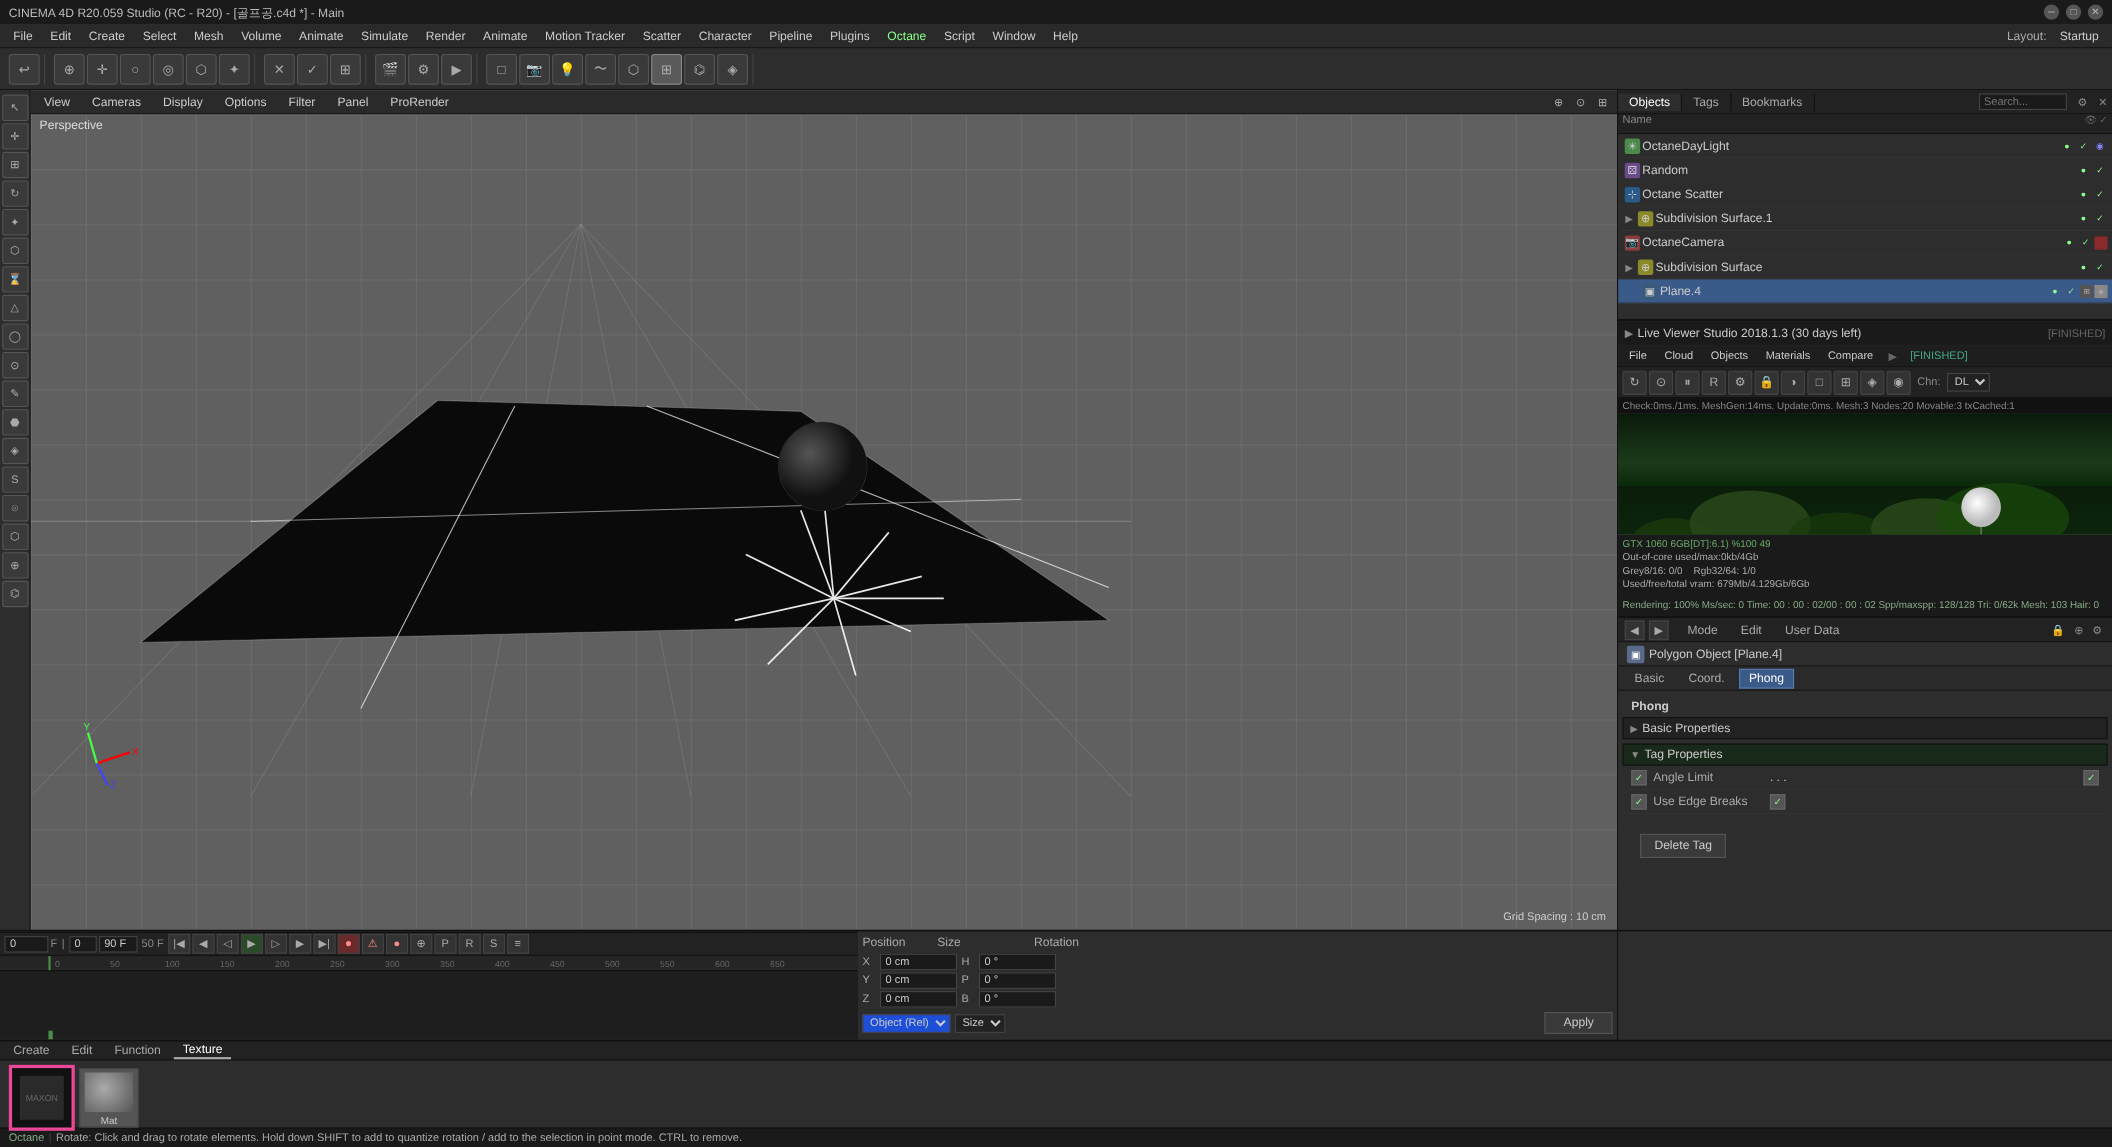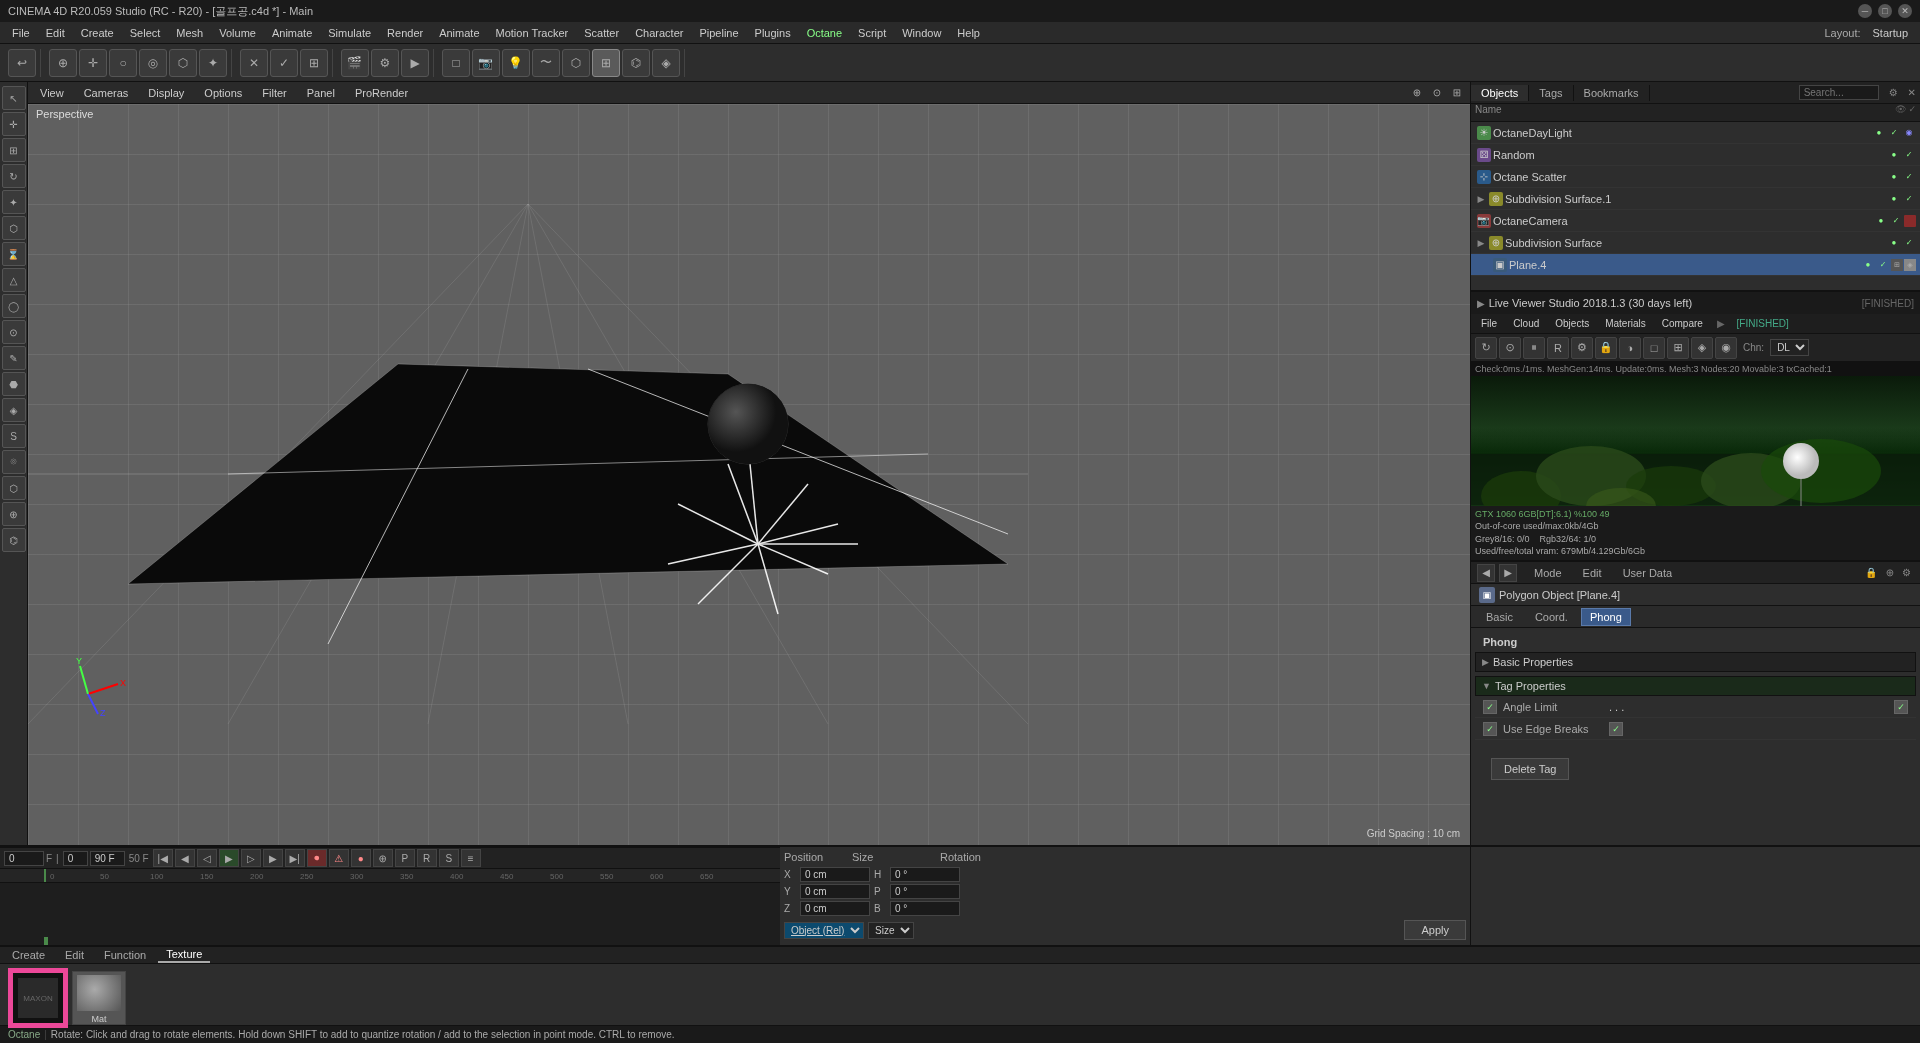--- a/index.html
+++ b/index.html
@@ -596,20 +596,23 @@
           </svg>
         </div>
       </div>
 
       <div id="octane-status-bar">
         <div style="color:#6a6;">GTX 1060 6GB[DT]:6.1)   %100   49</div>
         <div>Out-of-core used/max:0kb/4Gb</div>
         <div>Grey8/16: 0/0  &nbsp;&nbsp; Rgb32/64: 1/0</div>
         <div>Used/free/total vram: 679Mb/4.129Gb/6Gb</div>
       </div>
+      <div id="octane-render-status">
+        <span>Rendering: 100%  Ms/sec: 0   Time: 00 : 00 : 02/00 : 00 : 02   Spp/maxspp: 128/128   Tri: 0/62k   Mesh: 103   Hair: 0</span>
+      </div>
     </div>
 
     <div id="properties-panel">
       <div id="props-header">
         <div id="props-nav">
           <div class="props-nav-btn">◀</div>
           <div class="props-nav-btn">▶</div>
         </div>
         <span style="padding:0 8px;color:#ccc;font-size:11px;">
           <span class="props-tab">Mode</span>
@@ -753,21 +756,21 @@
     </div>
 
     <div style="display:flex;gap:4px;align-items:center;margin-bottom:4px;">
       <span style="color:#aaa;font-size:10px;width:12px;">Z</span>
       <input type="text" value="0 cm" style="background: rgb(26, 26, 26); border: 1px solid rgb(68, 68, 68); color: rgb(204, 204, 204); font-size: 10px; padding: 1px 4px; width: 70px;">
       <span style="color:#aaa;font-size:10px;width:12px;">B</span>
       <input type="text" value="0 °" style="background: rgb(26, 26, 26); border: 1px solid rgb(68, 68, 68); color: rgb(204, 204, 204); font-size: 10px; padding: 1px 4px; width: 70px;">
     </div>
 
     <div style="display:flex;gap:4px;align-items:center;">
-      <select style="background:#0c4a6e;border:1px solid #444;color:#ccc;font-size:10px;padding:1px 2px;text-decoration:underline;">
+      <select style="background:#1d4ed8;border:1px solid #444;color:#ccc;font-size:10px;padding:1px 2px;">
         <option>Object (Rel)</option>
       </select>
       <select style="background:#222;border:1px solid #444;color:#ccc;font-size:10px;padding:1px 2px;">
         <option>Size</option>
       </select>
       <div style="padding:3px 16px;background:#3a3a3a;border:1px solid #555;color:#ccc;font-size:11px;cursor:pointer;margin-left:auto;">Apply</div>
     </div>
   </div>
 
   <div style="width:450px;background:#2d2d2d;border-left:1px solid #111;"></div>
@@ -775,21 +778,21 @@
 
 <div id="material-bar">
   <div id="material-toolbar">
     <span class="mat-tab">Create</span>
     <span class="mat-tab">Edit</span>
     <span class="mat-tab">Function</span>
     <span class="mat-tab active">Texture</span>
   </div>
   <div id="material-content">
 
-    <div style="width:60px;height:60px;background:#111;display:flex;flex-direction:column;align-items:center;justify-content:center;border:5px solid #ec4899;padding:2px;">
+    <div style="width:60px;height:60px;background:#111;display:flex;flex-direction:column;align-items:center;justify-content:center;border:3px solid #ec4899;padding:2px;">
       <div style="width:40px;height:40px;background:#2a2a2a;display:flex;align-items:center;justify-content:center;font-size:8px;color:#666;">MAXON</div>
     </div>
 
     <div class="mat-item">
       <div class="mat-preview" style="background:radial-gradient(circle at 40% 40%, #aaa, #555);"></div>
       <span class="mat-name">Mat</span>
     </div>
   </div>
 </div>
 

